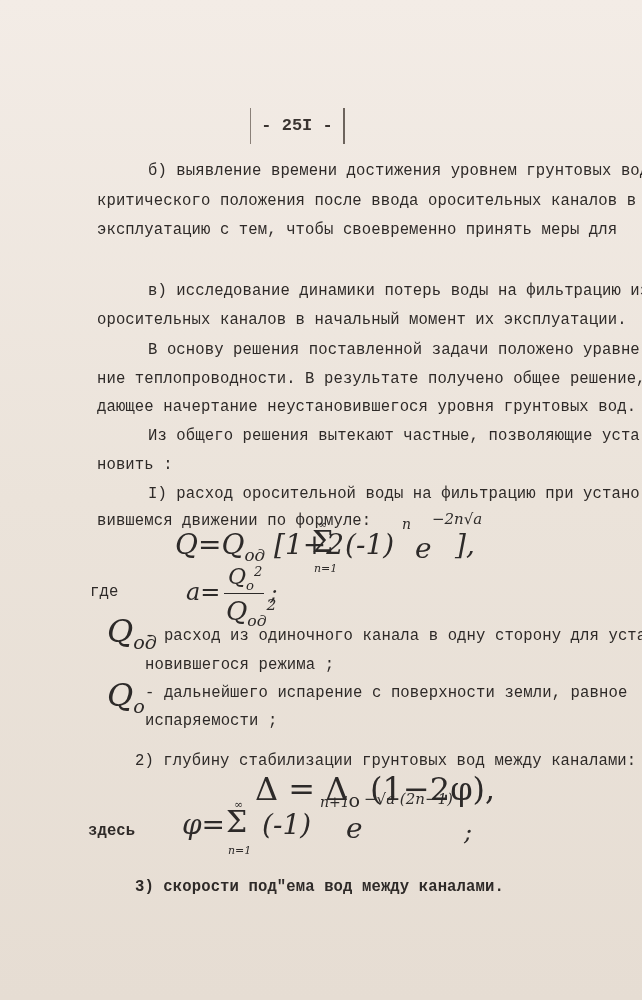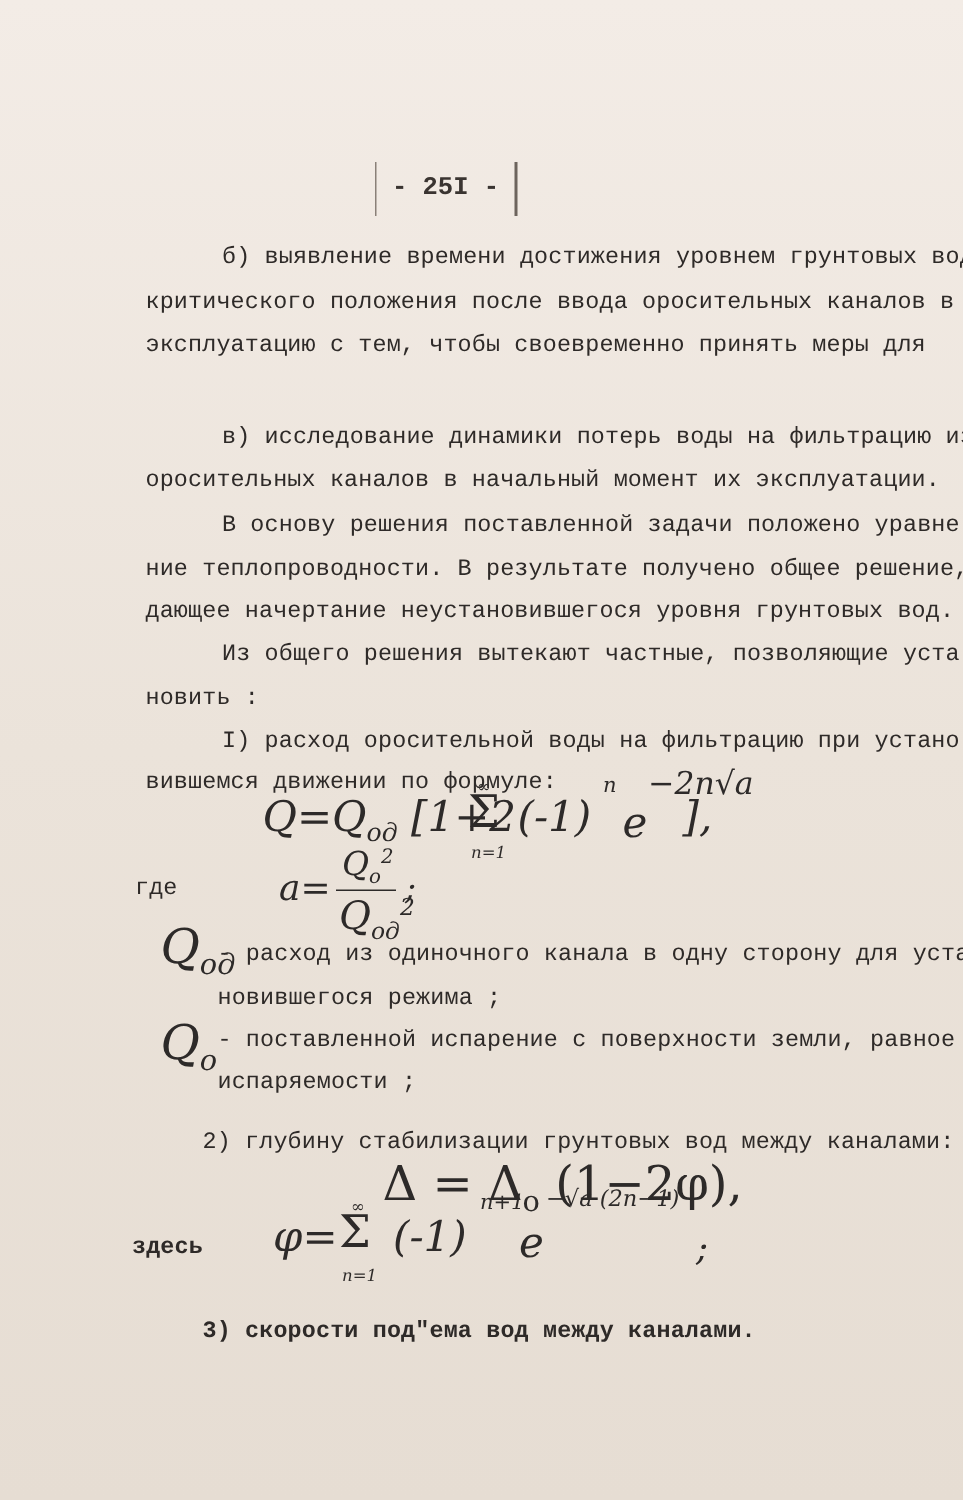--- a/index.html
+++ b/index.html
@@ -39,41 +39,41 @@
   <div class="line" style="left:97px;top:512px">вившемся движении по формуле:</div>
 
   <div>
     <span class="sym" style="left:175px;top:528px;font-size:28px">Q=Q<sub>од</sub> [1+2</span>
     <span class="sym" style="left:312px;top:524px;font-size:30px;font-style:normal">Σ</span>
     <span class="sym" style="left:318px;top:518px;font-size:11px">∞</span>
     <span class="sym" style="left:314px;top:562px;font-size:11px">n=1</span>
     <span class="sym" style="left:345px;top:528px;font-size:28px">(-1)</span>
     <span class="sym" style="left:402px;top:516px;font-size:14px">n</span>
     <span class="sym" style="left:415px;top:532px;font-size:28px">e</span>
-    <span class="sym" style="left:432px;top:510px;font-size:21px">−2n√a</span>
+    <span class="sym" style="left:432px;top:510px;font-size:15px">−2n√a</span>
     <span class="sym" style="left:455px;top:528px;font-size:28px">],</span>
   </div>
 
   <div class="line" style="left:90px;top:583px">где</div>
   <div>
     <span class="sym" style="left:186px;top:578px;font-size:24px">a=</span>
     <span class="sym" style="left:228px;top:564px;font-size:22px">Q<sub>o</sub><sup>2</sup></span>
     <span style="position:absolute;left:224px;top:593px;width:40px;border-top:1.5px solid #2d2a29"></span>
     <span class="sym" style="left:226px;top:596px;font-size:26px">Q<sub>од</sub><sup>2</sup></span>
     <span class="sym" style="left:270px;top:580px;font-size:22px">;</span>
   </div>
 
   <div>
     <span class="sym" style="left:107px;top:612px;font-size:32px">Q<sub>од</sub></span>
     <span class="line" style="left:145px;top:627px">- расход из одиночного канала в одну сторону для уста-</span>
     <span class="line" style="left:145px;top:656px">новившегося режима ;</span>
   </div>
   <div>
     <span class="sym" style="left:107px;top:676px;font-size:32px">Q<sub>o</sub></span>
-    <span class="line" style="left:145px;top:684px">- поставленной испарение с поверхности земли, равное</span>
+    <span class="line" style="left:145px;top:684px">- дальнейшего испарение с поверхности земли, равное</span>
     <span class="line" style="left:145px;top:712px">испаряемости ;</span>
   </div>
 
   <div class="line" style="left:135px;top:752px">2) глубину стабилизации грунтовых вод между каналами:</div>
 
   <div>
     <span class="sym" style="left:255px;top:770px;font-size:32px;font-style:normal">Δ = Δ<sub>o</sub> (1−2φ),</span>
   </div>
 
   <div class="line bold" style="left:88px;top:822px">здесь</div>

